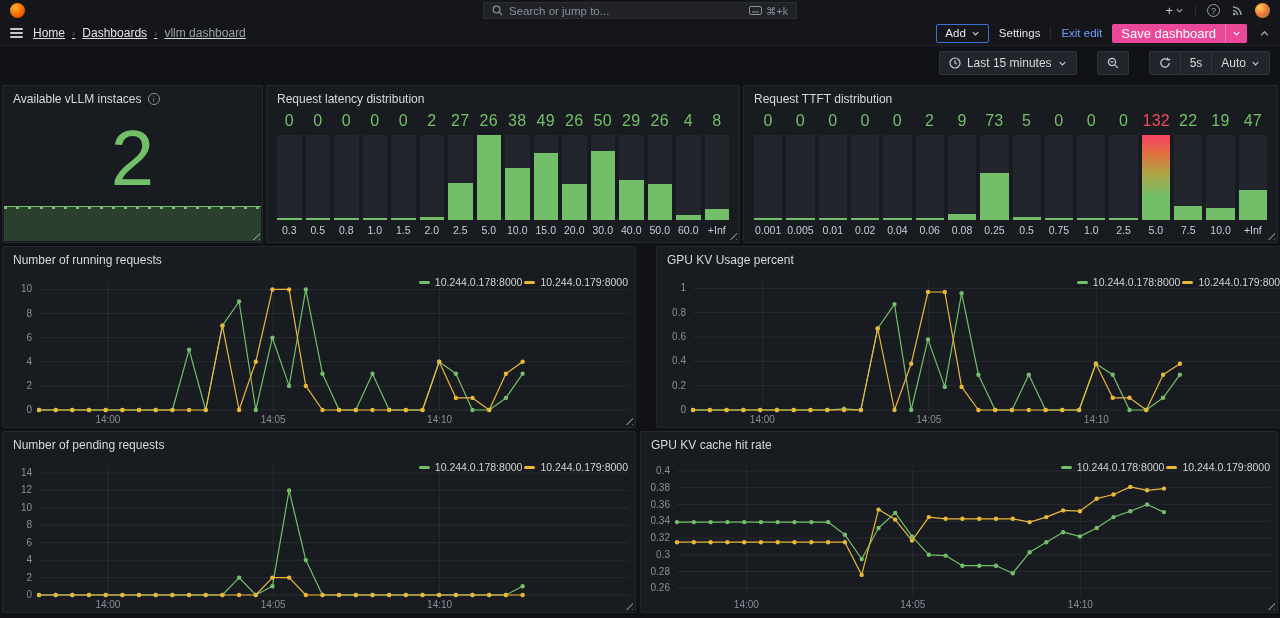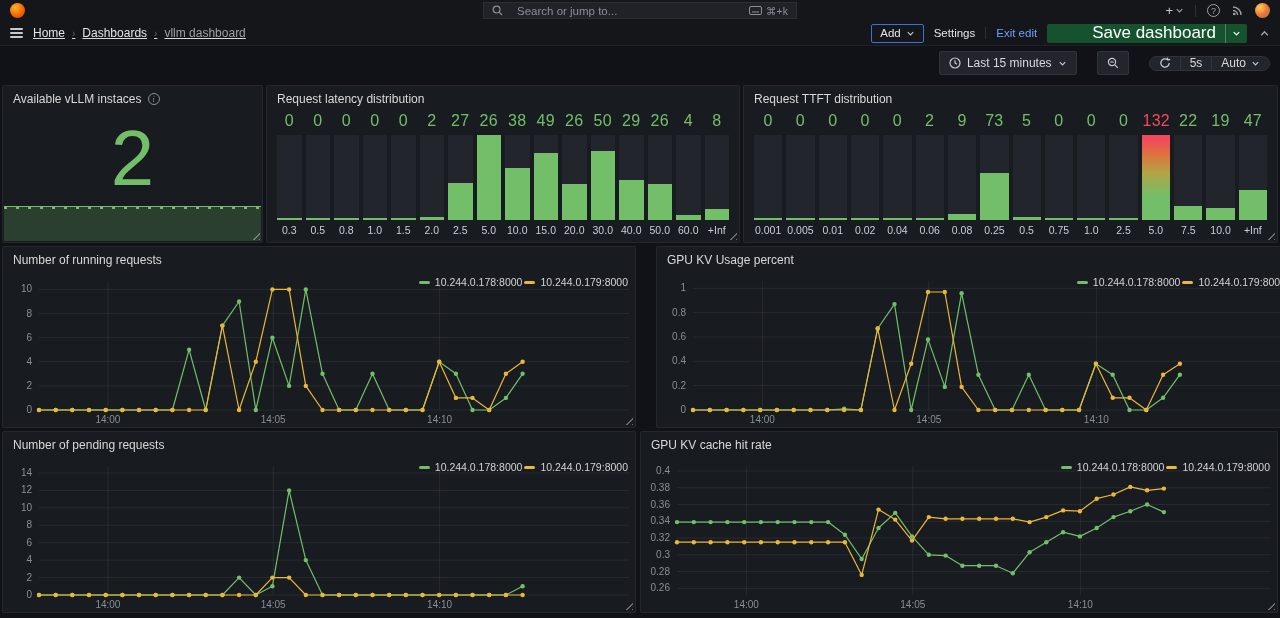--- a/index.html
+++ b/index.html
@@ -13,21 +13,21 @@
   
   .topbar { background:#141619; border-bottom:1px solid #202226; }
   .row1 { height:21px; display:flex; align-items:center; padding:0 10px; position:relative; }
   .logo {
     width:15px; height:15px; border-radius:50%;
     background:radial-gradient(circle at 35% 30%, #fcb32c 0%, #f46800 55%, #b5400e 100%);
   }
   .searchbox {
     position:absolute; left:50%; top:2px; transform:translateX(-50%);
     width:314px; height:17px; background:#202228; border:1px solid #2b2e35; border-radius:0;
-    display:flex; align-items:center; gap:14px; padding:0 8px; color:#8a8f98;
+    display:flex; align-items:center; gap:6px; padding:0 8px; color:#8a8f98;
   }
   .searchbox input {
     flex:1; background:transparent; border:none; outline:none; color:#c7c9cf; font-size:11.5px;
   }
   .searchbox input::placeholder { color:#8a8f98; }
   .kbd-hint { font-size:10.5px; color:#8a8f98; display:flex; align-items:center; gap:4px; }
   .nav-right { margin-left:auto; display:flex; align-items:center; gap:11px; color:#9da1a8; }
   .vdiv { width:1px; height:12px; background:#2c2e33; }
   .plus-btn { display:flex; align-items:center; gap:2px; font-size:13px; color:#c7c9cf; cursor:pointer; }
   .circle-icon {
@@ -47,33 +47,33 @@
   .crumb-current { color:#9da1a8; }
   .edit-actions { margin-left:auto; display:flex; align-items:center; gap:10px; }
   .btn-outline {
     display:flex; align-items:center; gap:5px; height:19px; padding:0 8px;
     border:1px solid #3d71d9; border-radius:2px; color:#e3e4e6; font-size:11.5px; cursor:pointer;
   }
   .btn-text { font-size:11.5px; color:#e3e4e6; cursor:pointer; font-weight:500; }
   .btn-text.blue { color:#6e9fff; }
   .btn-primary {
     display:flex; align-items:center; height:19px; border-radius:2px; overflow:hidden;
-    background:#14532d; color:#fff; font-size:17px; font-weight:500; cursor:pointer;padding-left:36px;
+    background:#ec4899; color:#fff; font-size:13px; font-weight:500; cursor:pointer;
   }
   .btn-primary .main { padding:0 9px; }
   .btn-primary .caret { padding:0 6px; border-left:1px solid rgba(255,255,255,.28); display:flex; align-items:center; height:100%; }
   .kiosk { color:#9da1a8; margin-left:2px; cursor:pointer; display:flex; }
   
   .subbar { height:34px; display:flex; align-items:center; justify-content:flex-end; gap:20px; padding:0 10px; }
   .tbtn {
     height:24px; display:flex; align-items:center; gap:6px; padding:0 9px;
     background:#22252b; border:1px solid #2f333a; border-radius:2px;
     color:#d8d9da; font-size:12px; font-weight:500; cursor:pointer;
   }
-  .tgroup { display:flex; height:15px; border:1px solid #2f333a; border-radius:10px; background:#22252b; overflow:hidden; }
+  .tgroup { display:flex; height:24px; border:1px solid #2f333a; border-radius:2px; background:#22252b; overflow:hidden; }
   .tseg { display:flex; align-items:center; gap:5px; padding:0 9px; font-size:12px; font-weight:500; color:#d8d9da; cursor:pointer; }
   .tseg + .tseg { border-left:1px solid #2f333a; }
   
   .canvas { position:relative; height:538px; }
   .panel {
     position:absolute; background:#181b1f; border:1px solid rgba(204,204,220,.07); border-radius:2px;
   }
   .panel::after {
     content:""; position:absolute; right:2px; bottom:2px; width:9px; height:9px;
     background:repeating-linear-gradient(-45deg, rgba(204,204,220,.45) 0 1px, transparent 1px 4px);

